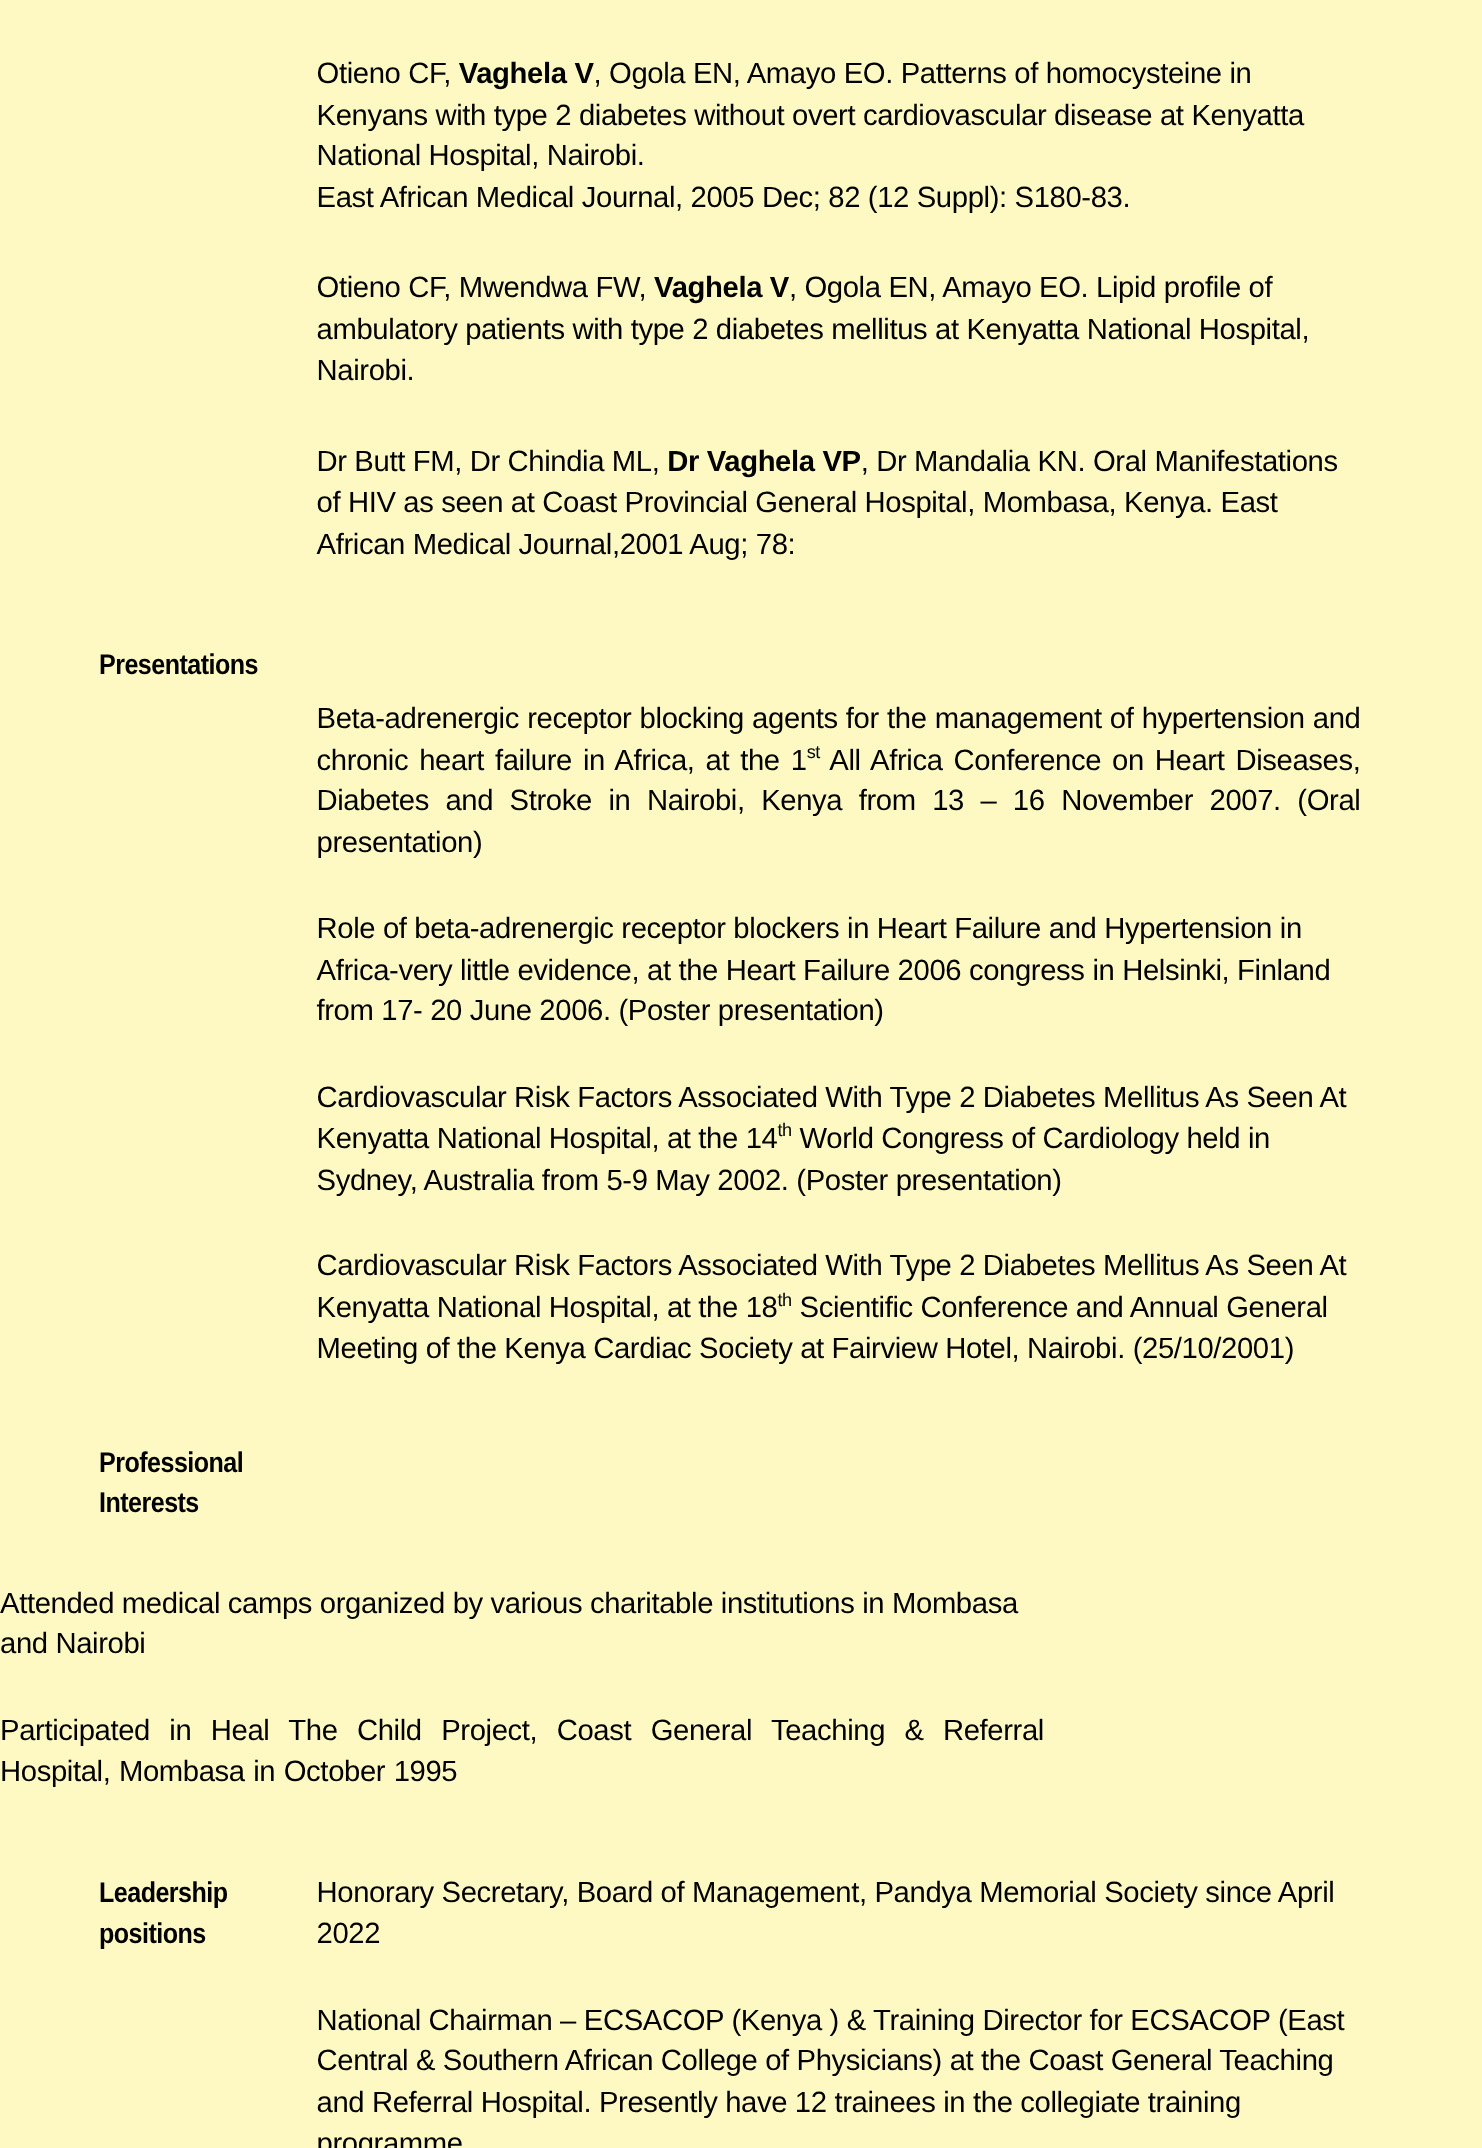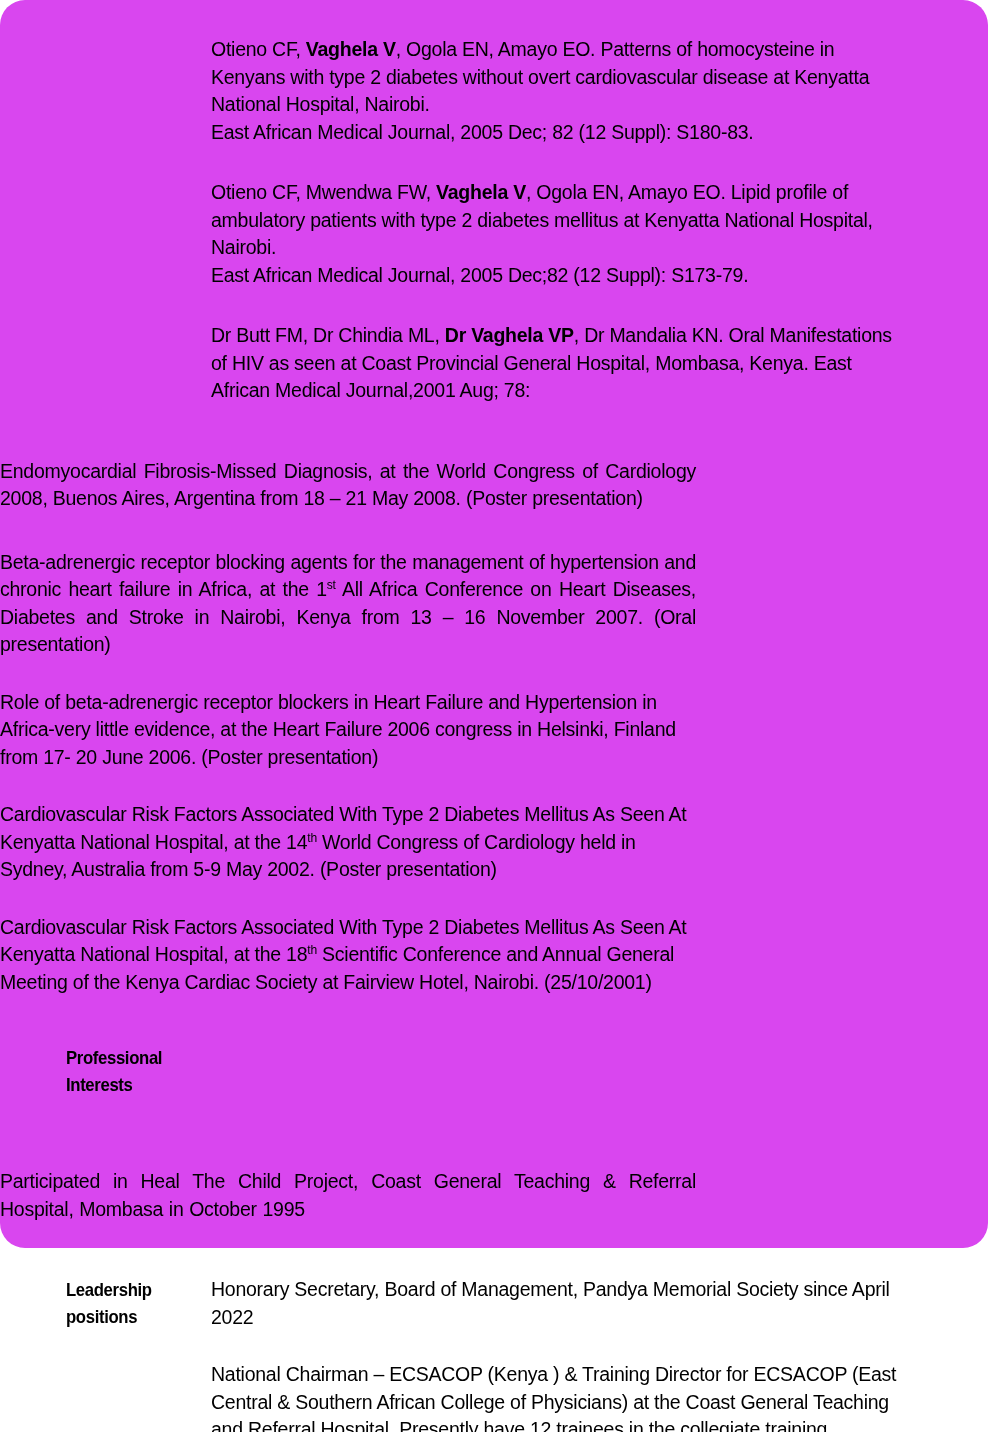--- a/index.html
+++ b/index.html
@@ -12,23 +12,22 @@
     height: 1432px;
     position: relative;
     font-family: "Liberation Sans", sans-serif;
     color: #000000;
     overflow: hidden;
   }
   .page {
     position: absolute;
     top: 0; left: 0;
     width: 988px;
-    height: 1248px;
-    background: #d946ef;
-    border-radius: 25px;
+    height: 1432px;
+    background: #fef9c3;
   }
   .row {
     display: flex;
     align-items: flex-start;
     width: 988px;
   }
   .label-col {
     width: 211px;
     padding-left: 66px;
     box-sizing: border-box;
@@ -91,35 +90,37 @@
   <div class="spacer-top"></div>
 
   <div class="row">
     <div class="label-col"></div>
     <div class="body-col">
 
       <p class="para"><span>Otieno CF, </span><span class="bd">Vaghela V</span><span>, Ogola EN, Amayo EO. Patterns of homocysteine in Kenyans with type 2 diabetes without overt cardiovascular disease at Kenyatta National Hospital, Nairobi.</span><br><span class="it">East African  Medical Journal, 2005 Dec; 82 (12 Suppl): S180-83.</span></p>
 
       <div class="sp-33"></div>
 
-      <p class="para"><span>Otieno CF, Mwendwa FW, </span><span class="bd">Vaghela V</span><span>, Ogola EN, Amayo EO. Lipid profile of ambulatory patients with type 2 diabetes mellitus at Kenyatta National Hospital, Nairobi.</span><br><span class="it">East African  Medical Journal, 2005 Dec;82 (12 Suppl): S173-79.</span></p>
+      <p class="para"><span>Otieno CF, Mwendwa FW, </span><span class="bd">Vaghela V</span><span>, Ogola EN, Amayo EO. Lipid profile of ambulatory patients with type 2 diabetes mellitus at Kenyatta National Hospital, Nairobi.</span><br></p>
 
       <div class="sp-33"></div>
 
       <p class="para"><span>Dr Butt FM, Dr Chindia ML, </span><span class="bd">Dr Vaghela VP</span><span>, Dr Mandalia KN. Oral Manifestations of HIV as seen at Coast Provincial General Hospital, Mombasa, Kenya. </span><span class="it">East African Medical Journal,2001 Aug; 78</span><span>:</span></p>
 
     </div>
   </div>
 
   <div class="sp-53"></div>
 
   <div class="row">
+    <div class="label-col">
+      <div class="section-label">Presentations</div>
+    </div>
     <div class="body-col">
 
-      <p class="para justify"><span>Endomyocardial Fibrosis-Missed Diagnosis, at the World Congress of Cardiology 2008, Buenos Aires, Argentina from 18 – 21 May 2008. (Poster presentation)</span></p>
 
       <div class="sp-36"></div>
 
       <p class="para justify"><span>Beta-adrenergic receptor blocking agents for the management of hypertension and chronic heart failure in  Africa, at the 1</span><sup>st</sup><span> All Africa Conference on Heart Diseases, Diabetes and Stroke in Nairobi, Kenya from 13 – 16 November 2007. (Oral presentation)</span></p>
 
       <div class="sp-30"></div>
 
       <p class="para"><span>Role of beta-adrenergic receptor blockers in Heart Failure and Hypertension in Africa-very little evidence, at the Heart Failure 2006 congress in Helsinki, Finland from 17- 20 June 2006. (Poster presentation)</span></p>
 
       <div class="sp-30"></div>
@@ -142,20 +143,21 @@
     </div>
     <div class="body-col">
       <div class="sp-22"></div>
     </div>
   </div>
 
   <div class="sp-40"></div>
 
   <div class="row">
     <div class="body-col">
+      <p class="para">Attended medical camps organized by various charitable institutions in Mombasa and Nairobi</p>
       <div class="sp-30"></div>
       <p class="para justify-loose">Participated in Heal The Child Project, Coast General Teaching &amp; Referral Hospital, Mombasa in October 1995</p>
     </div>
   </div>
 
   <div class="sp-53"></div>
 
   <div class="row">
     <div class="label-col">
       <div class="section-label">Leadership</div>

